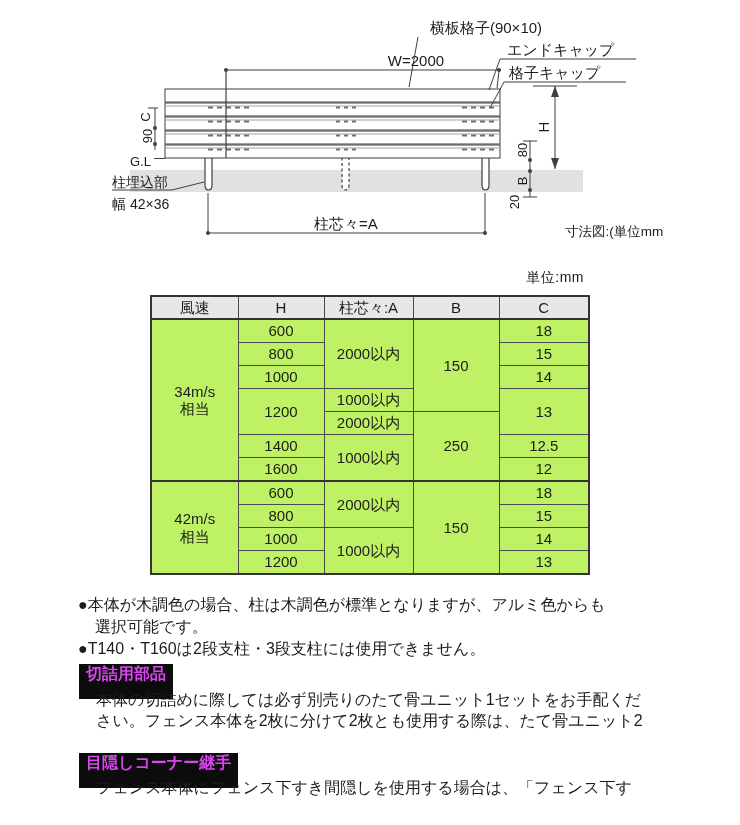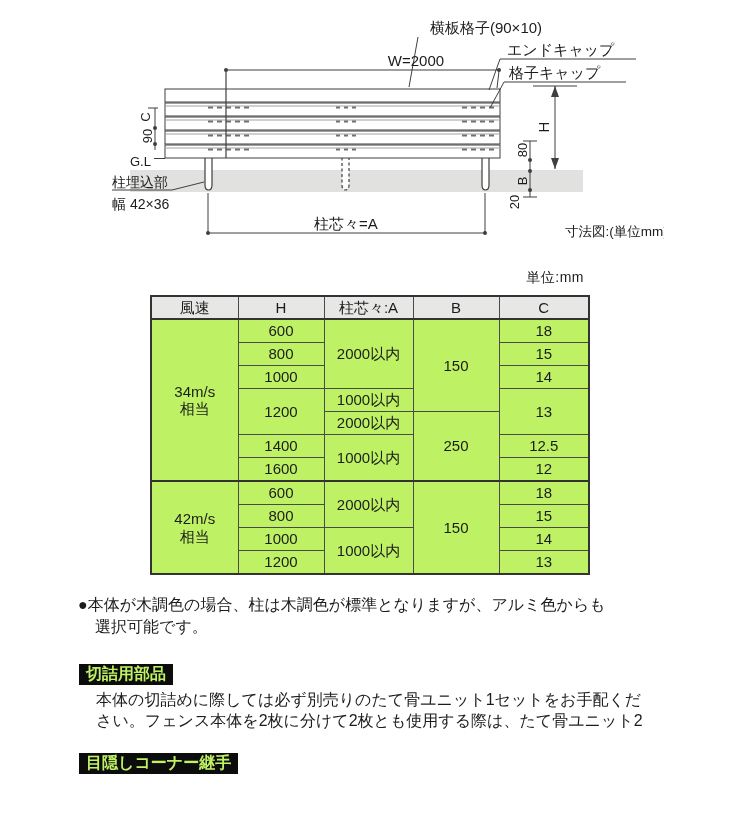--- a/index.html
+++ b/index.html
@@ -25,22 +25,22 @@
     font-size:15px;font-weight:normal;padding:0;line-height:1.15;
   }
   #spec-table th{background:#e7e7e6;height:21px;border-bottom:2px solid #333;}
   #spec-table td{height:22px;background:#bef264;}
   #spec-table tr.grp td{border-top:2px solid #333;}
 
   
   .note-line{position:absolute;left:78px;font-size:16px;line-height:21px;white-space:nowrap;}
   .note-indent{padding-left:17px;}
   .badge{
-    position:absolute;left:79px;background:#0c0c0c;color:#bef264;
-    font-size:16px;font-weight:bold;padding:1px 7px 2px 7px;line-height:18px;
+    position:absolute;left:79px;background:#0c0c0c;color:#d946ef;
+    font-size:16px;font-weight:bold;padding:1px 7px 16px 7px;line-height:18px;
     white-space:nowrap;
   }
   .body-line{position:absolute;left:78px;font-size:16px;line-height:21px;white-space:nowrap;margin-left:18px;}
 </style>
 </head>
 <body>
 
 <div id="page">
 
   <svg width="740" height="262" viewBox="0 0 740 262" style="position:absolute;left:0;top:0;">
@@ -240,20 +240,22 @@
       </tr>
       <tr>
         <td>1200</td>
         <td>13</td>
       </tr>
     </tbody>
   </table>
 
   <div class="note-line" style="top:594px">●本体が木調色の場合、柱は木調色が標準となりますが、アルミ色からも</div>
   <div class="note-line note-indent" style="top:616px">選択可能です。</div>
+  <div class="note-line" style="top:638px">●T140・T160は2段支柱・3段支柱には使用できません。</div>
 
   <div class="badge" style="top:664px">切詰用部品</div>
   <div class="body-line" style="top:689px">本体の切詰めに際しては必ず別売りのたて骨ユニット1セットをお手配くだ</div>
   <div class="body-line" style="top:710px">さい。フェンス本体を2枚に分けて2枚とも使用する際は、たて骨ユニット2</div>
 
   <div class="badge" style="top:753px">目隠しコーナー継手</div>
+  <div class="body-line" style="top:777px">フェンス本体にフェンス下すき間隠しを使用する場合は、「フェンス下す</div>
 
 </div>
 
 </body></html>

